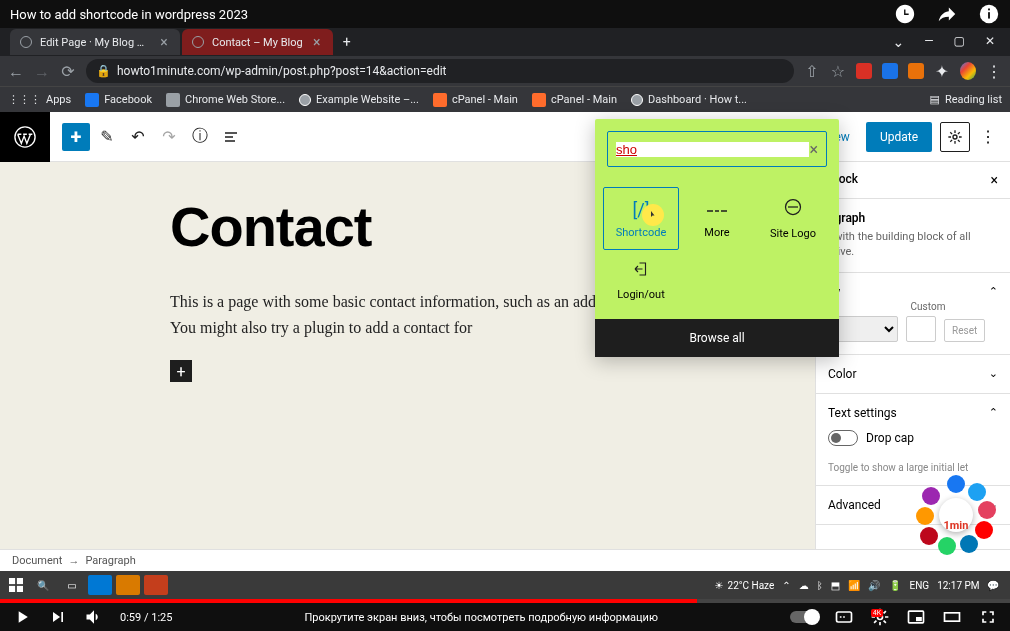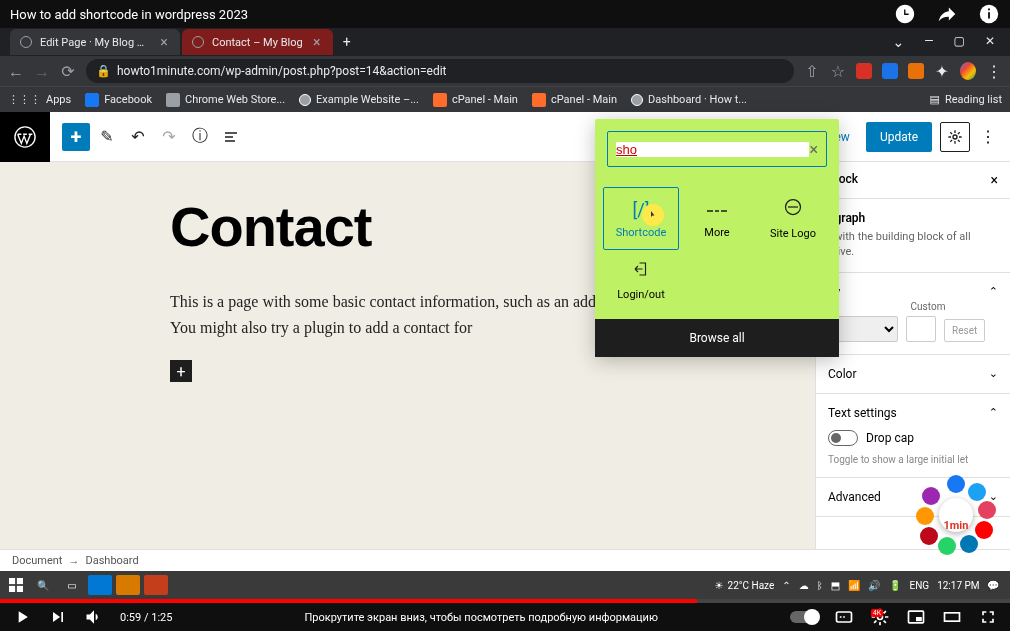--- a/index.html
+++ b/index.html
@@ -75,21 +75,21 @@
     .sb-x { font-size: 14px; }
     .sb-section { padding: 12px 12px; border-bottom: 1px solid #e0e0e0; }
     .sb-title { font-weight: 600; margin-bottom: 4px; }
     .sb-desc { color: #666; font-size: 11px; line-height: 1.4; }
     .sb-row { display: flex; justify-content: space-between; align-items: center; }
     .sb-custom { text-align: center; font-size: 10px; color: #666; margin-bottom: 4px; }
     .sb-controls { display: flex; gap: 8px; align-items: flex-end; }
     .sb-sel { border: 1px solid #ccc; width: 70px; height: 26px; border-radius: 2px; }
     .sb-num { border: 1px solid #ccc; width: 30px; height: 26px; border-radius: 2px; }
     .sb-reset { border: 1px solid #ccc; padding: 5px 7px; font-size: 10px; border-radius: 2px; color: #999; }
-    .sb-toggle { display: flex; align-items: center; gap: 8px; margin-bottom: 8px; }
+    .sb-toggle { display: flex; align-items: center; gap: 8px; margin-bottom: 16px; }
     .sb-switch { width: 30px; height: 16px; border: 1px solid #666; border-radius: 10px; position: relative; }
     .sb-switch::after { content: ''; position: absolute; width: 10px; height: 10px; border-radius: 50%; background: #666; left: 2px; top: 2px; }
     .sb-hint { font-size: 10px; color: #888; }
     .sb-chev { font-size: 11px; }
     
     
     .wp-footer { height: 22px; border-top: 1px solid #e0e0e0; background: #fff; display: flex; align-items: center; padding: 0 12px; font-size: 11px; color: #555; gap: 6px; }
     
     
     .taskbar { height: 28px; background: #3a3a3a; display: flex; align-items: center; padding: 0 4px; gap: 4px; color: #fff; font-size: 10px; }
@@ -338,21 +338,21 @@
               </svg></span>
           <span>Login/out</span>
         </div>
       </div>
       <div class="ins-browse">Browse all</div>
     </div>
 
     <div class="wp-footer">
       <span>Document</span>
       <span>→</span>
-      <span>Dashboard</span>
+      <span>Paragraph</span>
     </div>
   </div>
 
   <div class="taskbar">
     <span class="tb-ico">
         <svg width="14" height="14" viewBox="0 0 16 16">
           <rect x="0" y="0" width="7" height="7" fill="#fff"></rect>
           <rect x="9" y="0" width="7" height="7" fill="#fff"></rect>
           <rect x="0" y="9" width="7" height="7" fill="#fff"></rect>
           <rect x="9" y="9" width="7" height="7" fill="#fff"></rect>

